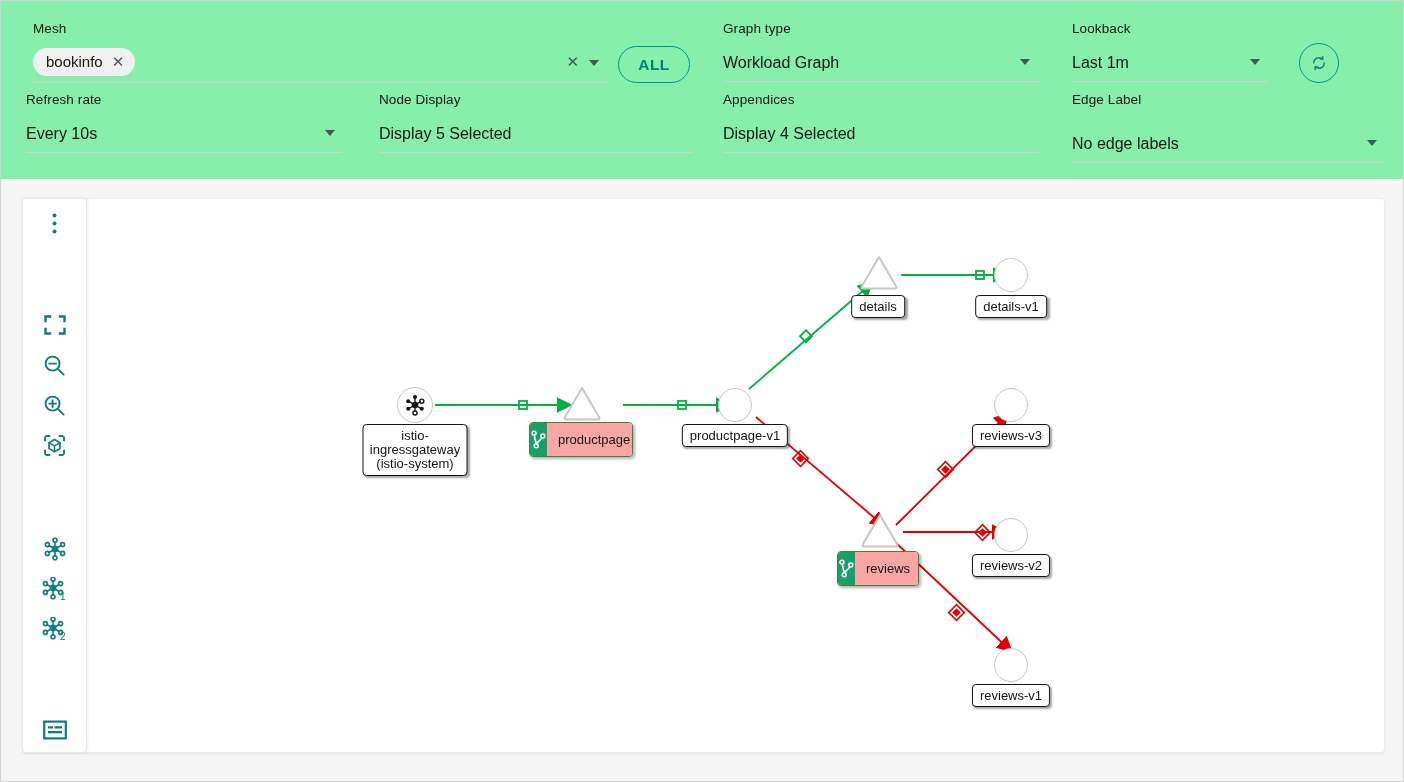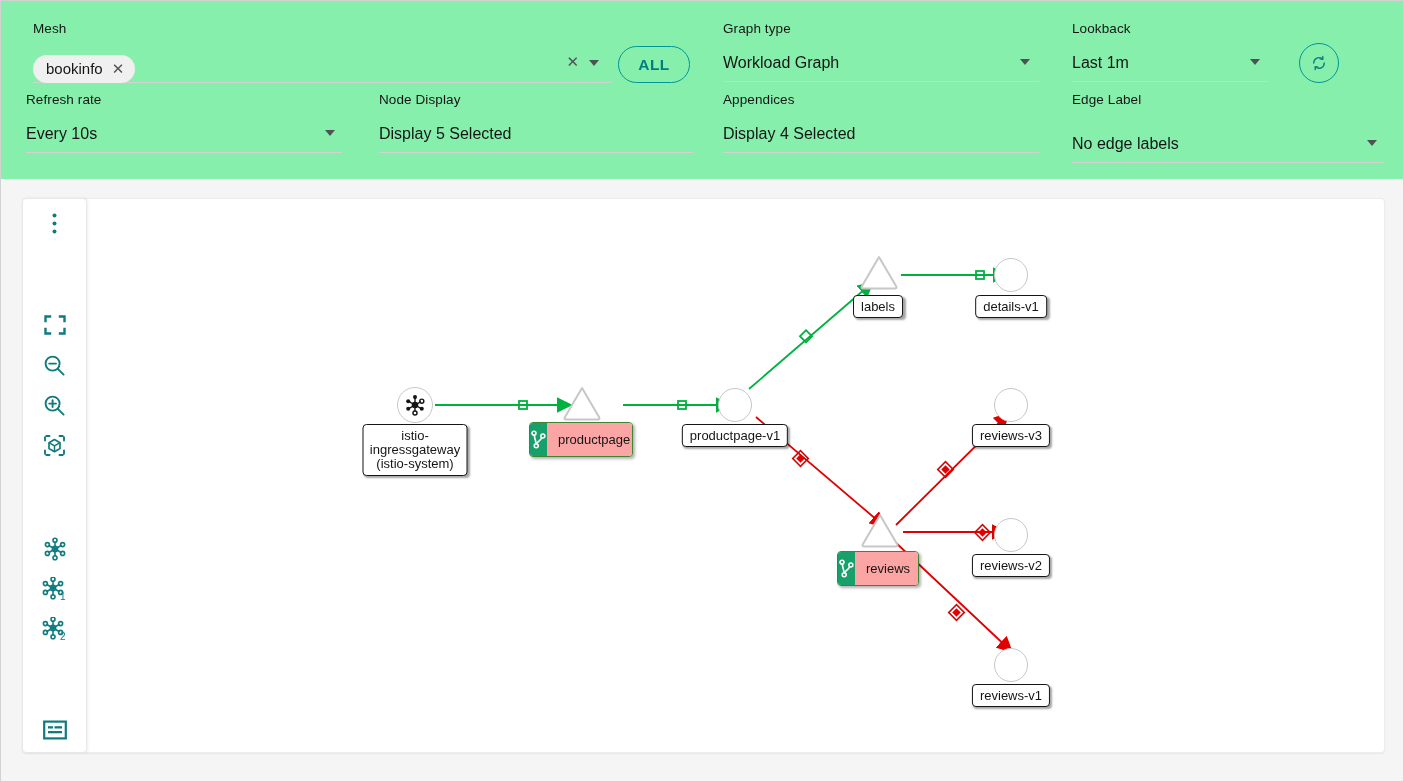--- a/index.html
+++ b/index.html
@@ -108,21 +108,21 @@
 <body>
 
 <div id="root">
 
   <div class="toolbar">
 
     <div class="field" style="left:32px;top:20px;width:578px;">
       <div class="flabel">Mesh</div>
     </div>
     <div class="field underline" style="left:32px;top:44px;width:578px;height:38px;">
-      <div class="chip" style="position:absolute;left:0;top:10px;justify-content:flex-end;">
+      <div class="chip" style="position:absolute;left:0;top:3px;justify-content:flex-end;">
         <span>bookinfo</span>
         <span class="chip-x">✕</span>
       </div>
       <span class="clearx" style="position:absolute;right:32px;top:8px;">✕</span>
       <span class="caret" style="position:absolute;right:12px;top:15px;"></span>
     </div>
 
     <div class="allbtn" style="position:absolute;left:617px;top:45px;width:72px;height:37px;">
       <span>ALL</span>
     </div>
@@ -269,21 +269,21 @@
       </div>
 
       <div class="circleNode" style="left:695px;top:189px;"></div>
       <div class="nodeLabel" style="left:712px;top:225px;">productpage-v1</div>
 
       <div class="triNode" style="left:835px;top:54px;">
         <svg width="42" height="38" viewBox="0 0 42 38">
           <path d="M21 4 L38 33 Q39.5 35.5 36.5 35.5 L5.5 35.5 Q2.5 35.5 4 33 Z" fill="#ffffff" stroke="#c7c7c7" stroke-width="2" stroke-linejoin="round"></path>
         </svg>
       </div>
-      <div class="nodeLabel" style="left:855px;top:96px;">labels</div>
+      <div class="nodeLabel" style="left:855px;top:96px;">details</div>
 
       <div class="circleNode" style="left:971px;top:59px;"></div>
       <div class="nodeLabel" style="left:988px;top:96px;">details-v1</div>
 
       <div class="triNode" style="left:836px;top:312px;">
         <svg width="42" height="38" viewBox="0 0 42 38">
           <path d="M21 4 L38 33 Q39.5 35.5 36.5 35.5 L5.5 35.5 Q2.5 35.5 4 33 Z" fill="#ffffff" stroke="#c7c7c7" stroke-width="2" stroke-linejoin="round"></path>
         </svg>
       </div>
       <div class="svcbox" style="left:814px;top:352px;width:82px;height:35px;">

